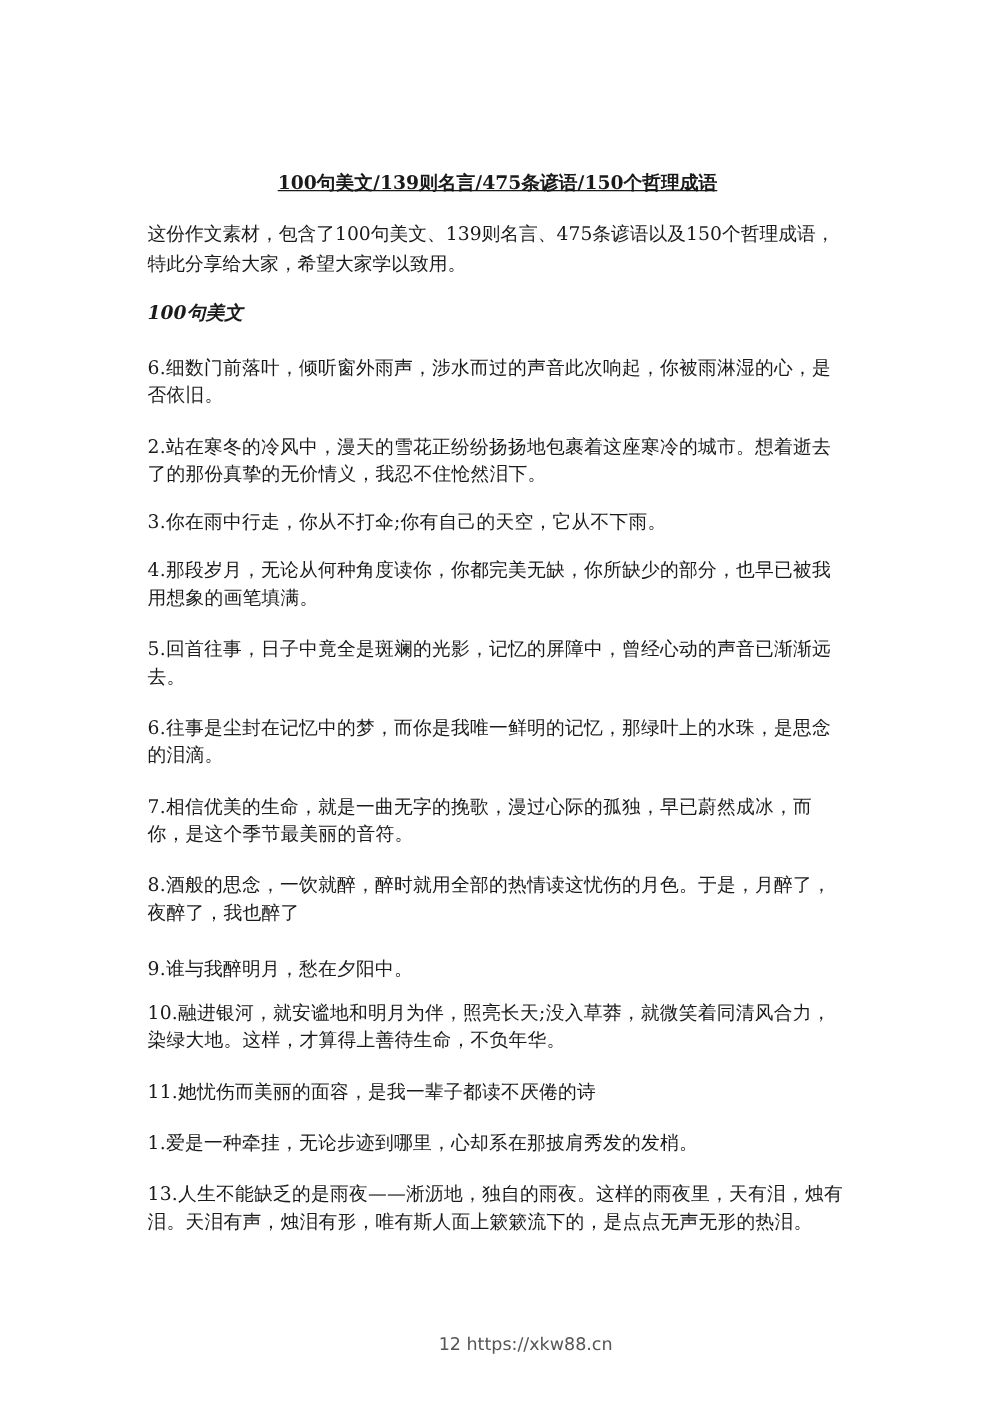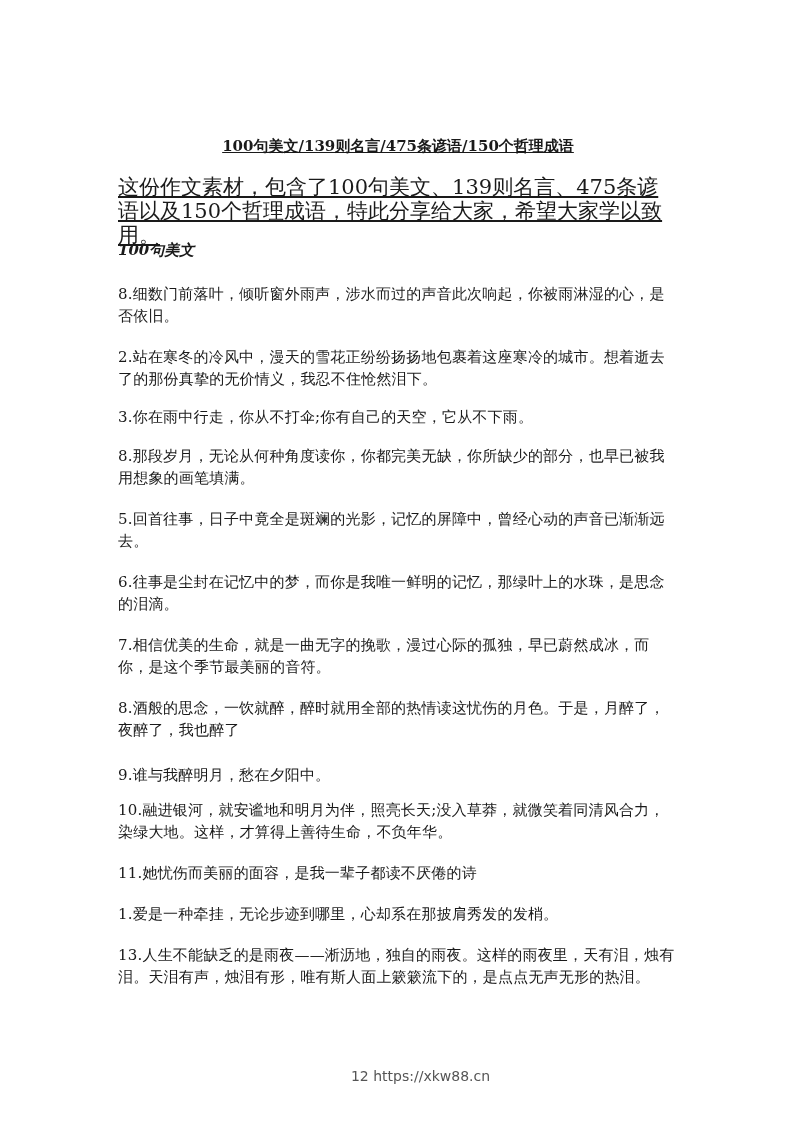--- a/index.html
+++ b/index.html
@@ -31,23 +31,22 @@
     font-size: 15px;
     line-height: 20px;
     white-space: nowrap;
     text-decoration: underline;
   }
   .intro {
     position: absolute;
     top: 175px;
     left: 0;
     width: 560px;
-    font-size: 21px;
+    font-size: 15px;
     line-height: 24px;
-    text-decoration: underline;
   }
   .section-heading {
     position: absolute;
     top: 240px;
     left: 0;
     font-weight: bold;
     font-size: 15px;
     line-height: 20px;
     font-style: italic;
   }
@@ -72,24 +71,24 @@
   }
 </style>
 </head>
 <body>
 
 <div class="page">
   <div class="title">100句美文/139则名言/475条谚语/150个哲理成语</div>
   <div class="intro">这份作文素材，包含了100句美文、139则名言、475条谚语以及150个哲理成语，特此分享给大家，希望大家学以致用。</div>
   <div class="section-heading">100句美文</div>
 
-  <div class="para" style="top:283px">8.细数门前落叶，倾听窗外雨声，涉水而过的声音此次响起，你被雨淋湿的心，是否依旧。</div>
+  <div class="para" style="top:283px">6.细数门前落叶，倾听窗外雨声，涉水而过的声音此次响起，你被雨淋湿的心，是否依旧。</div>
   <div class="para" style="top:346px">2.站在寒冬的冷风中，漫天的雪花正纷纷扬扬地包裹着这座寒冷的城市。想着逝去了的那份真挚的无价情义，我忍不住怆然泪下。</div>
   <div class="para" style="top:406px">3.你在雨中行走，你从不打伞;你有自己的天空，它从不下雨。</div>
-  <div class="para" style="top:445px">8.那段岁月，无论从何种角度读你，你都完美无缺，你所缺少的部分，也早已被我用想象的画笔填满。</div>
+  <div class="para" style="top:445px">4.那段岁月，无论从何种角度读你，你都完美无缺，你所缺少的部分，也早已被我用想象的画笔填满。</div>
   <div class="para" style="top:508px">5.回首往事，日子中竟全是斑斓的光影，记忆的屏障中，曾经心动的声音已渐渐远去。</div>
   <div class="para" style="top:571px">6.往事是尘封在记忆中的梦，而你是我唯一鲜明的记忆，那绿叶上的水珠，是思念的泪滴。</div>
   <div class="para" style="top:634px">7.相信优美的生命，就是一曲无字的挽歌，漫过心际的孤独，早已蔚然成冰，而你，是这个季节最美丽的音符。</div>
   <div class="para" style="top:697px">8.酒般的思念，一饮就醉，醉时就用全部的热情读这忧伤的月色。于是，月醉了，夜醉了，我也醉了</div>
   <div class="para" style="top:764px">9.谁与我醉明月，愁在夕阳中。</div>
   <div class="para" style="top:799px">10.融进银河，就安谧地和明月为伴，照亮长天;没入草莽，就微笑着同清风合力，染绿大地。这样，才算得上善待生命，不负年华。</div>
   <div class="para" style="top:862px">11.她忧伤而美丽的面容，是我一辈子都读不厌倦的诗</div>
   <div class="para" style="top:903px">1.爱是一种牵挂，无论步迹到哪里，心却系在那披肩秀发的发梢。</div>
   <div class="para" style="top:944px">13.人生不能缺乏的是雨夜——淅沥地，独自的雨夜。这样的雨夜里，天有泪，烛有泪。天泪有声，烛泪有形，唯有斯人面上簌簌流下的，是点点无声无形的热泪。</div>
 </div>

